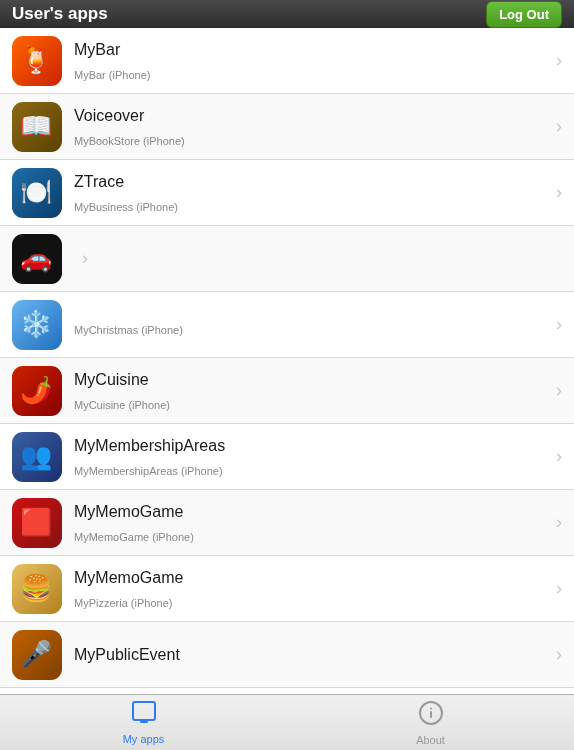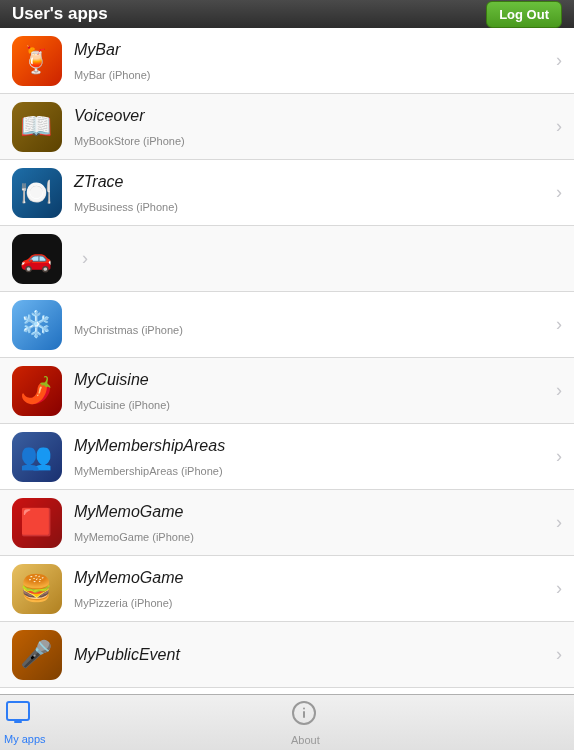--- a/index.html
+++ b/index.html
@@ -75,21 +75,20 @@
     .app-info {
       flex: 1;
       display: flex;
       flex-direction: column;
       justify-content: center;
     }
     .app-name {
       font-size: 16px;
       font-weight: 500;
       color: #1a1a1a;
-      font-style: italic;
     }
     .app-subtitle {
       font-size: 11px;
       color: #888888;
       margin-top: 10px;
     }
 
     .chevron {
       color: #c7c7cc;
       font-size: 18px;
@@ -103,21 +102,21 @@
       background: linear-gradient(to bottom, #f0f0f0, #e0e0e0);
       border-top: 1px solid #b0b0b0;
       display: flex;
       align-items: center;
       flex-shrink: 0;
     }
     .tab-item {
       flex: 1;
       display: flex;
       flex-direction: column;
-      align-items: flex-start;
+      align-items: center;
       justify-content: center;
       cursor: pointer;
       padding: 4px 4px;
     }
     .tab-icon {
       font-size: 24px;
       margin-bottom: 2px;
     }
     .tab-label {
       font-size: 11px;

